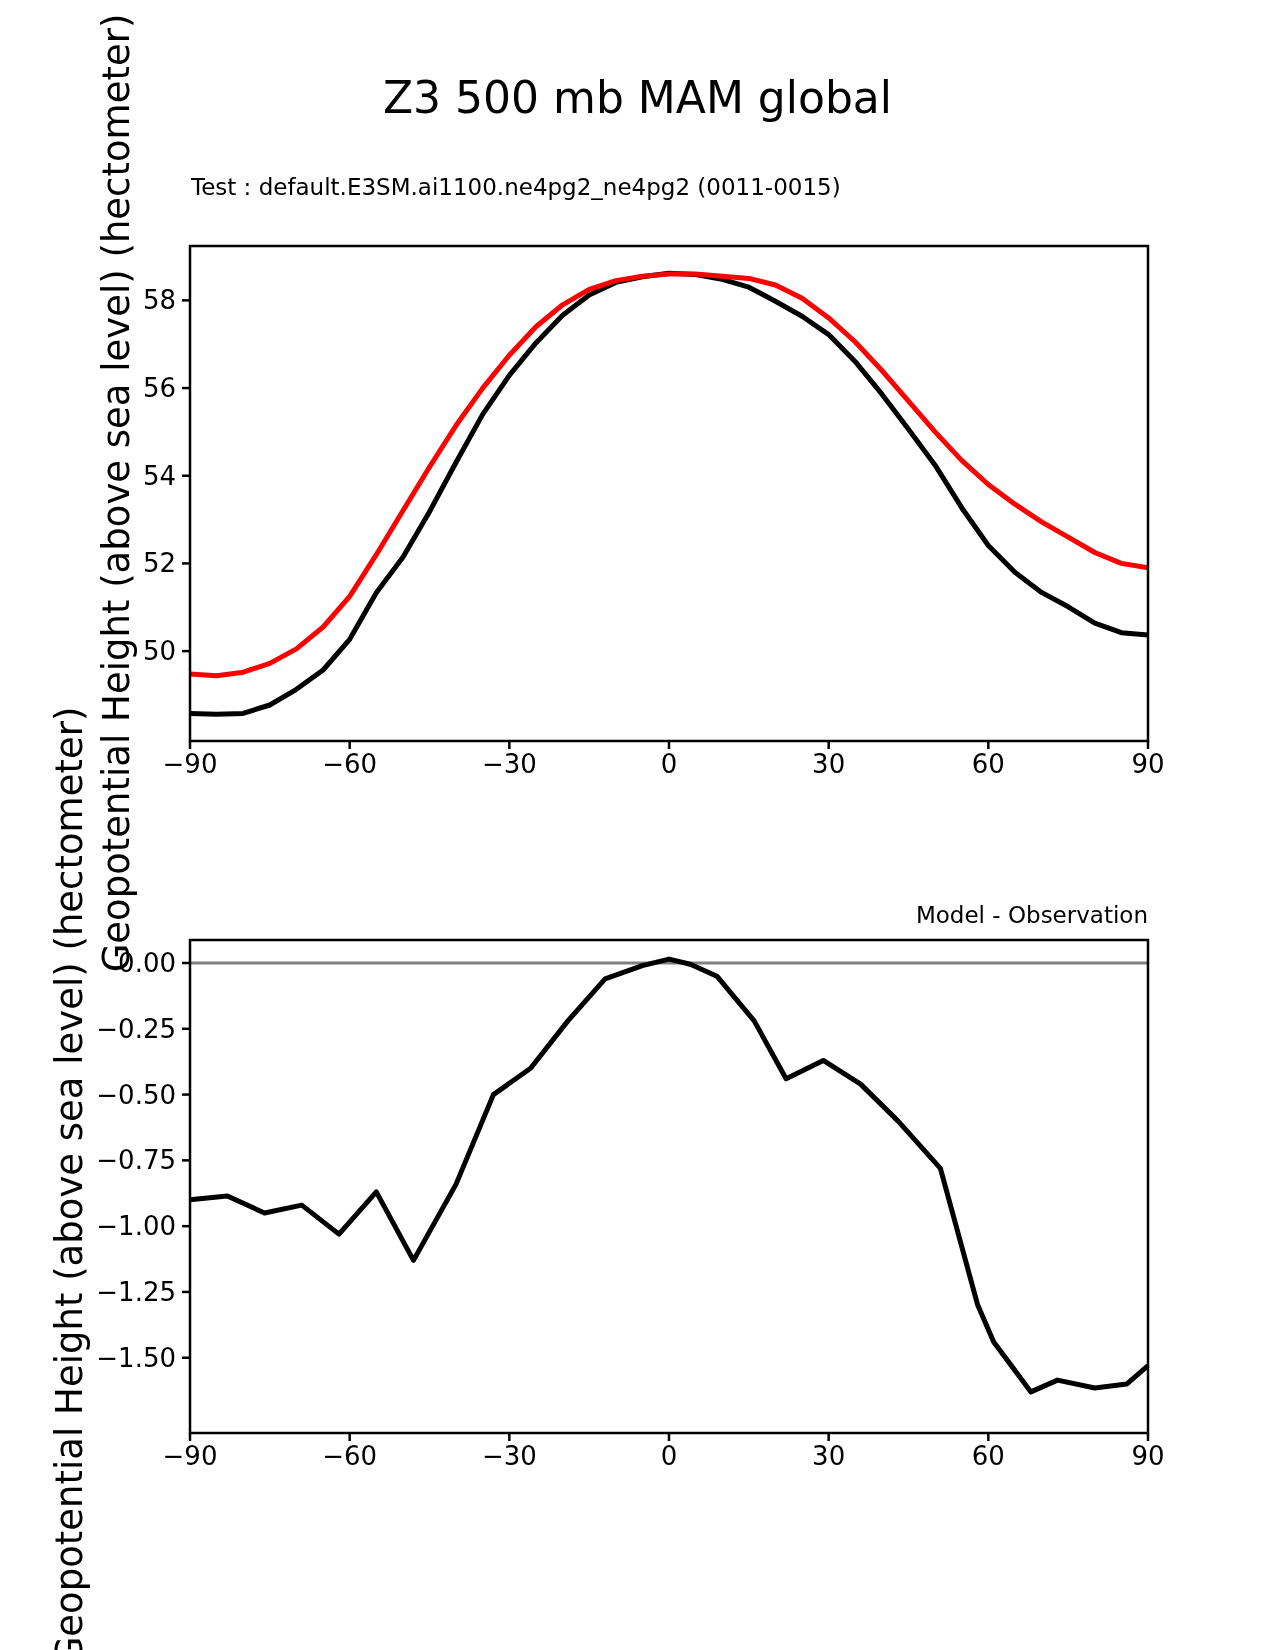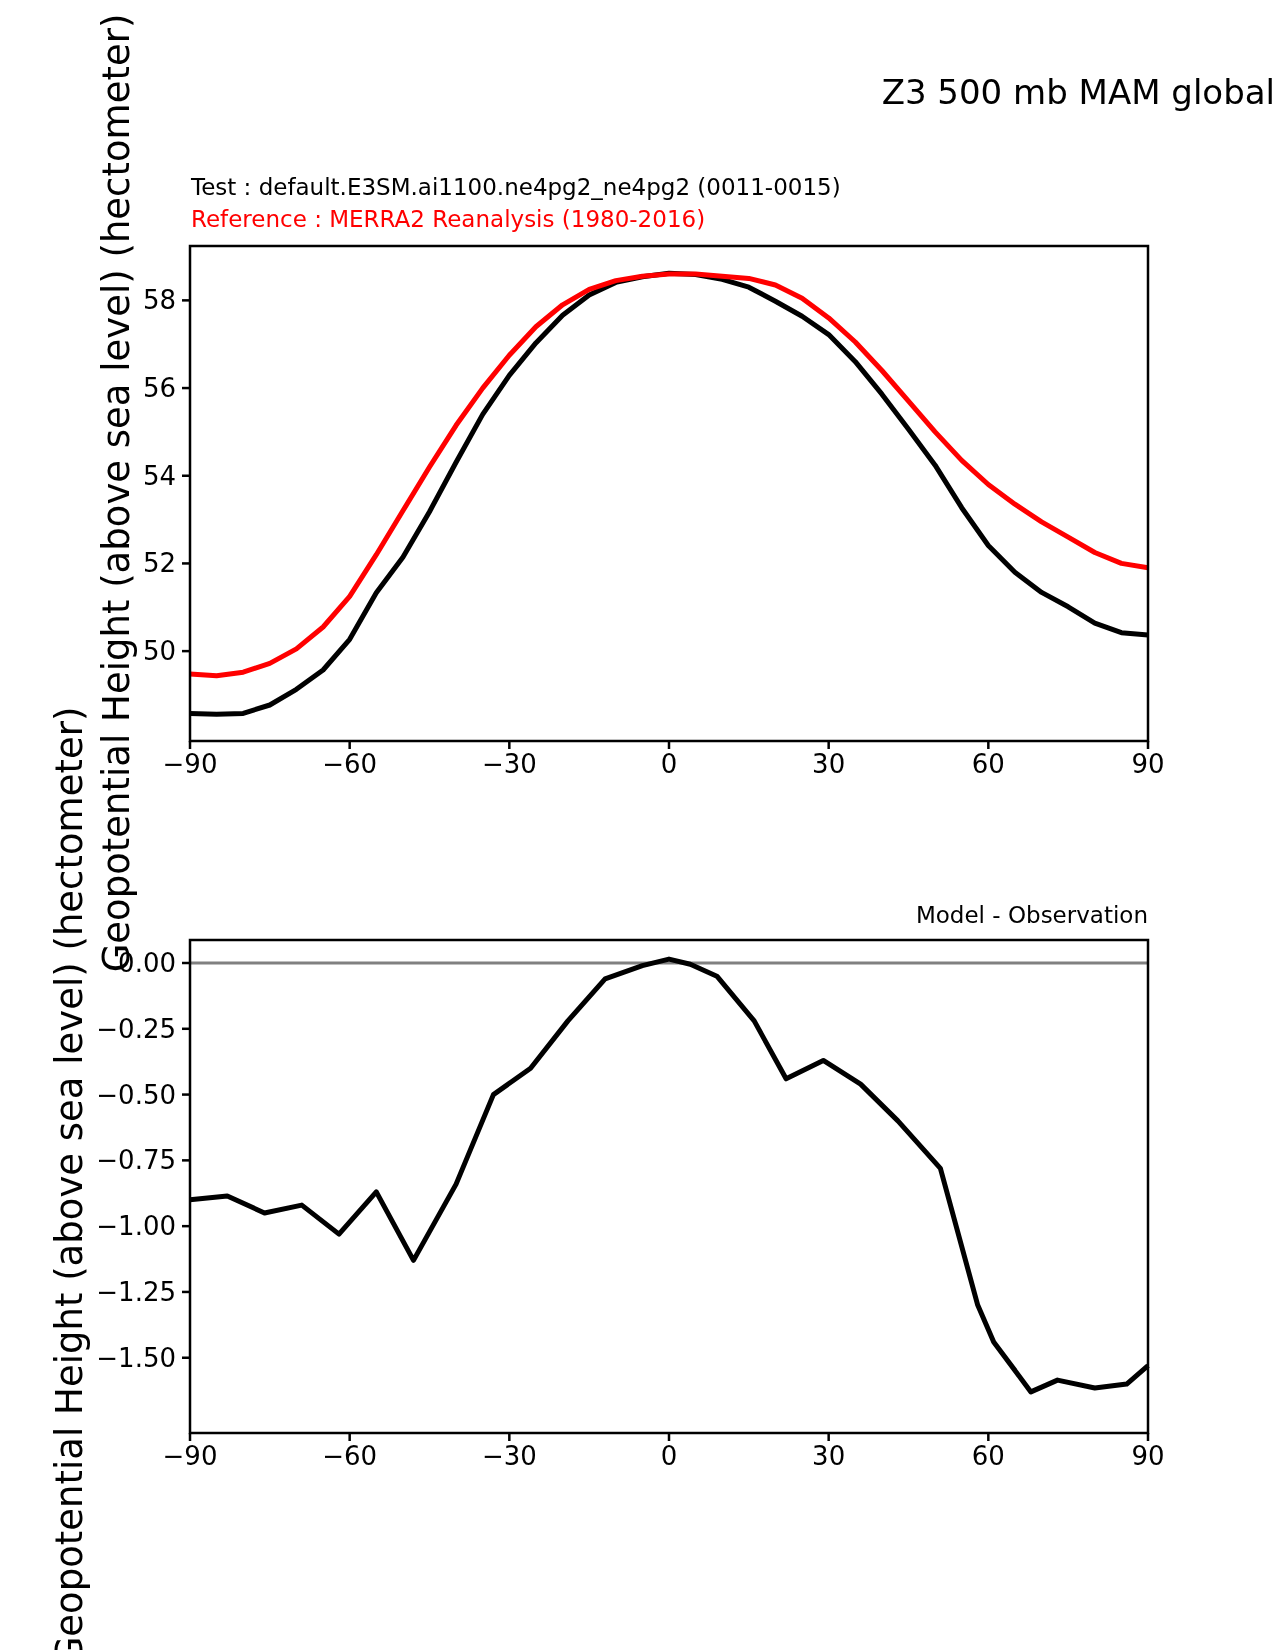--- a/index.html
+++ b/index.html
@@ -1,19 +1,19 @@
 <!DOCTYPE html>
 <html><head>
 <meta charset="utf-8">
 <style>
   html,body{margin:0;padding:0;background:#ffffff;}
   .fig{position:relative;width:1275px;height:1650px;background:#ffffff;overflow:hidden;
        font-family:"DejaVu Sans", sans-serif;color:#000;}
   .abs{position:absolute;text-align:right;}
-  .page-title{left:0;top:72px;width:1275px;font-size:34px;color:#000;}
+  .page-title{left:0;top:72px;width:1275px;text-align:center;font-size:44px;color:#000;}
   .test-line{left:191px;top:174px;font-size:23px;color:#000;white-space:nowrap;}
   .ref-line{left:191px;top:206px;font-size:23px;color:#ff0000;white-space:nowrap;}
   .diff-title{left:190px;top:902px;width:958px;font-size:23px;color:#000;}
   .ylabel{position:absolute;width:1200px;height:48px;line-height:48px;text-align:center;
           font-size:37px;color:#000;transform:rotate(-90deg);transform-origin:center center;
           white-space:nowrap;}
   .ylabel-top{left:-483px;top:469px;}
   .ylabel-bottom{left:-530px;top:1162px;}
   svg{position:absolute;left:0;top:0;}
   svg text{font-family:"DejaVu Sans", sans-serif;}
@@ -81,21 +81,20 @@
       <line x1="182" y1="1291.9473684210525" x2="190" y2="1291.9473684210525" stroke="#000000" stroke-width="2.5"></line>
       <text x="176" y="1300.9473684210525" text-anchor="end" font-size="26" fill="#000000">−1.25</text>
       <line x1="182" y1="1357.7368421052631" x2="190" y2="1357.7368421052631" stroke="#000000" stroke-width="2.5"></line>
       <text x="176" y="1366.7368421052631" text-anchor="end" font-size="26" fill="#000000">−1.50</text>
     </svg>
 
   <div class="abs page-title">Z3 500 mb MAM global</div>
 
   <div class="abs test-line">Test : default.E3SM.ai1100.ne4pg2_ne4pg2 (0011-0015)</div>
 
-  <div class="abs ref-line">Reference : MERRA2 Reanalysis (1980-2016)</div>
 
   <div class="ylabel ylabel-top">Geopotential Height (above sea level) (hectometer)</div>
 
   <div class="ylabel ylabel-bottom">Geopotential Height (above sea level) (hectometer)</div>
 
   <div class="abs diff-title">Model - Observation</div>
 
 </div>
 
 </body></html>

